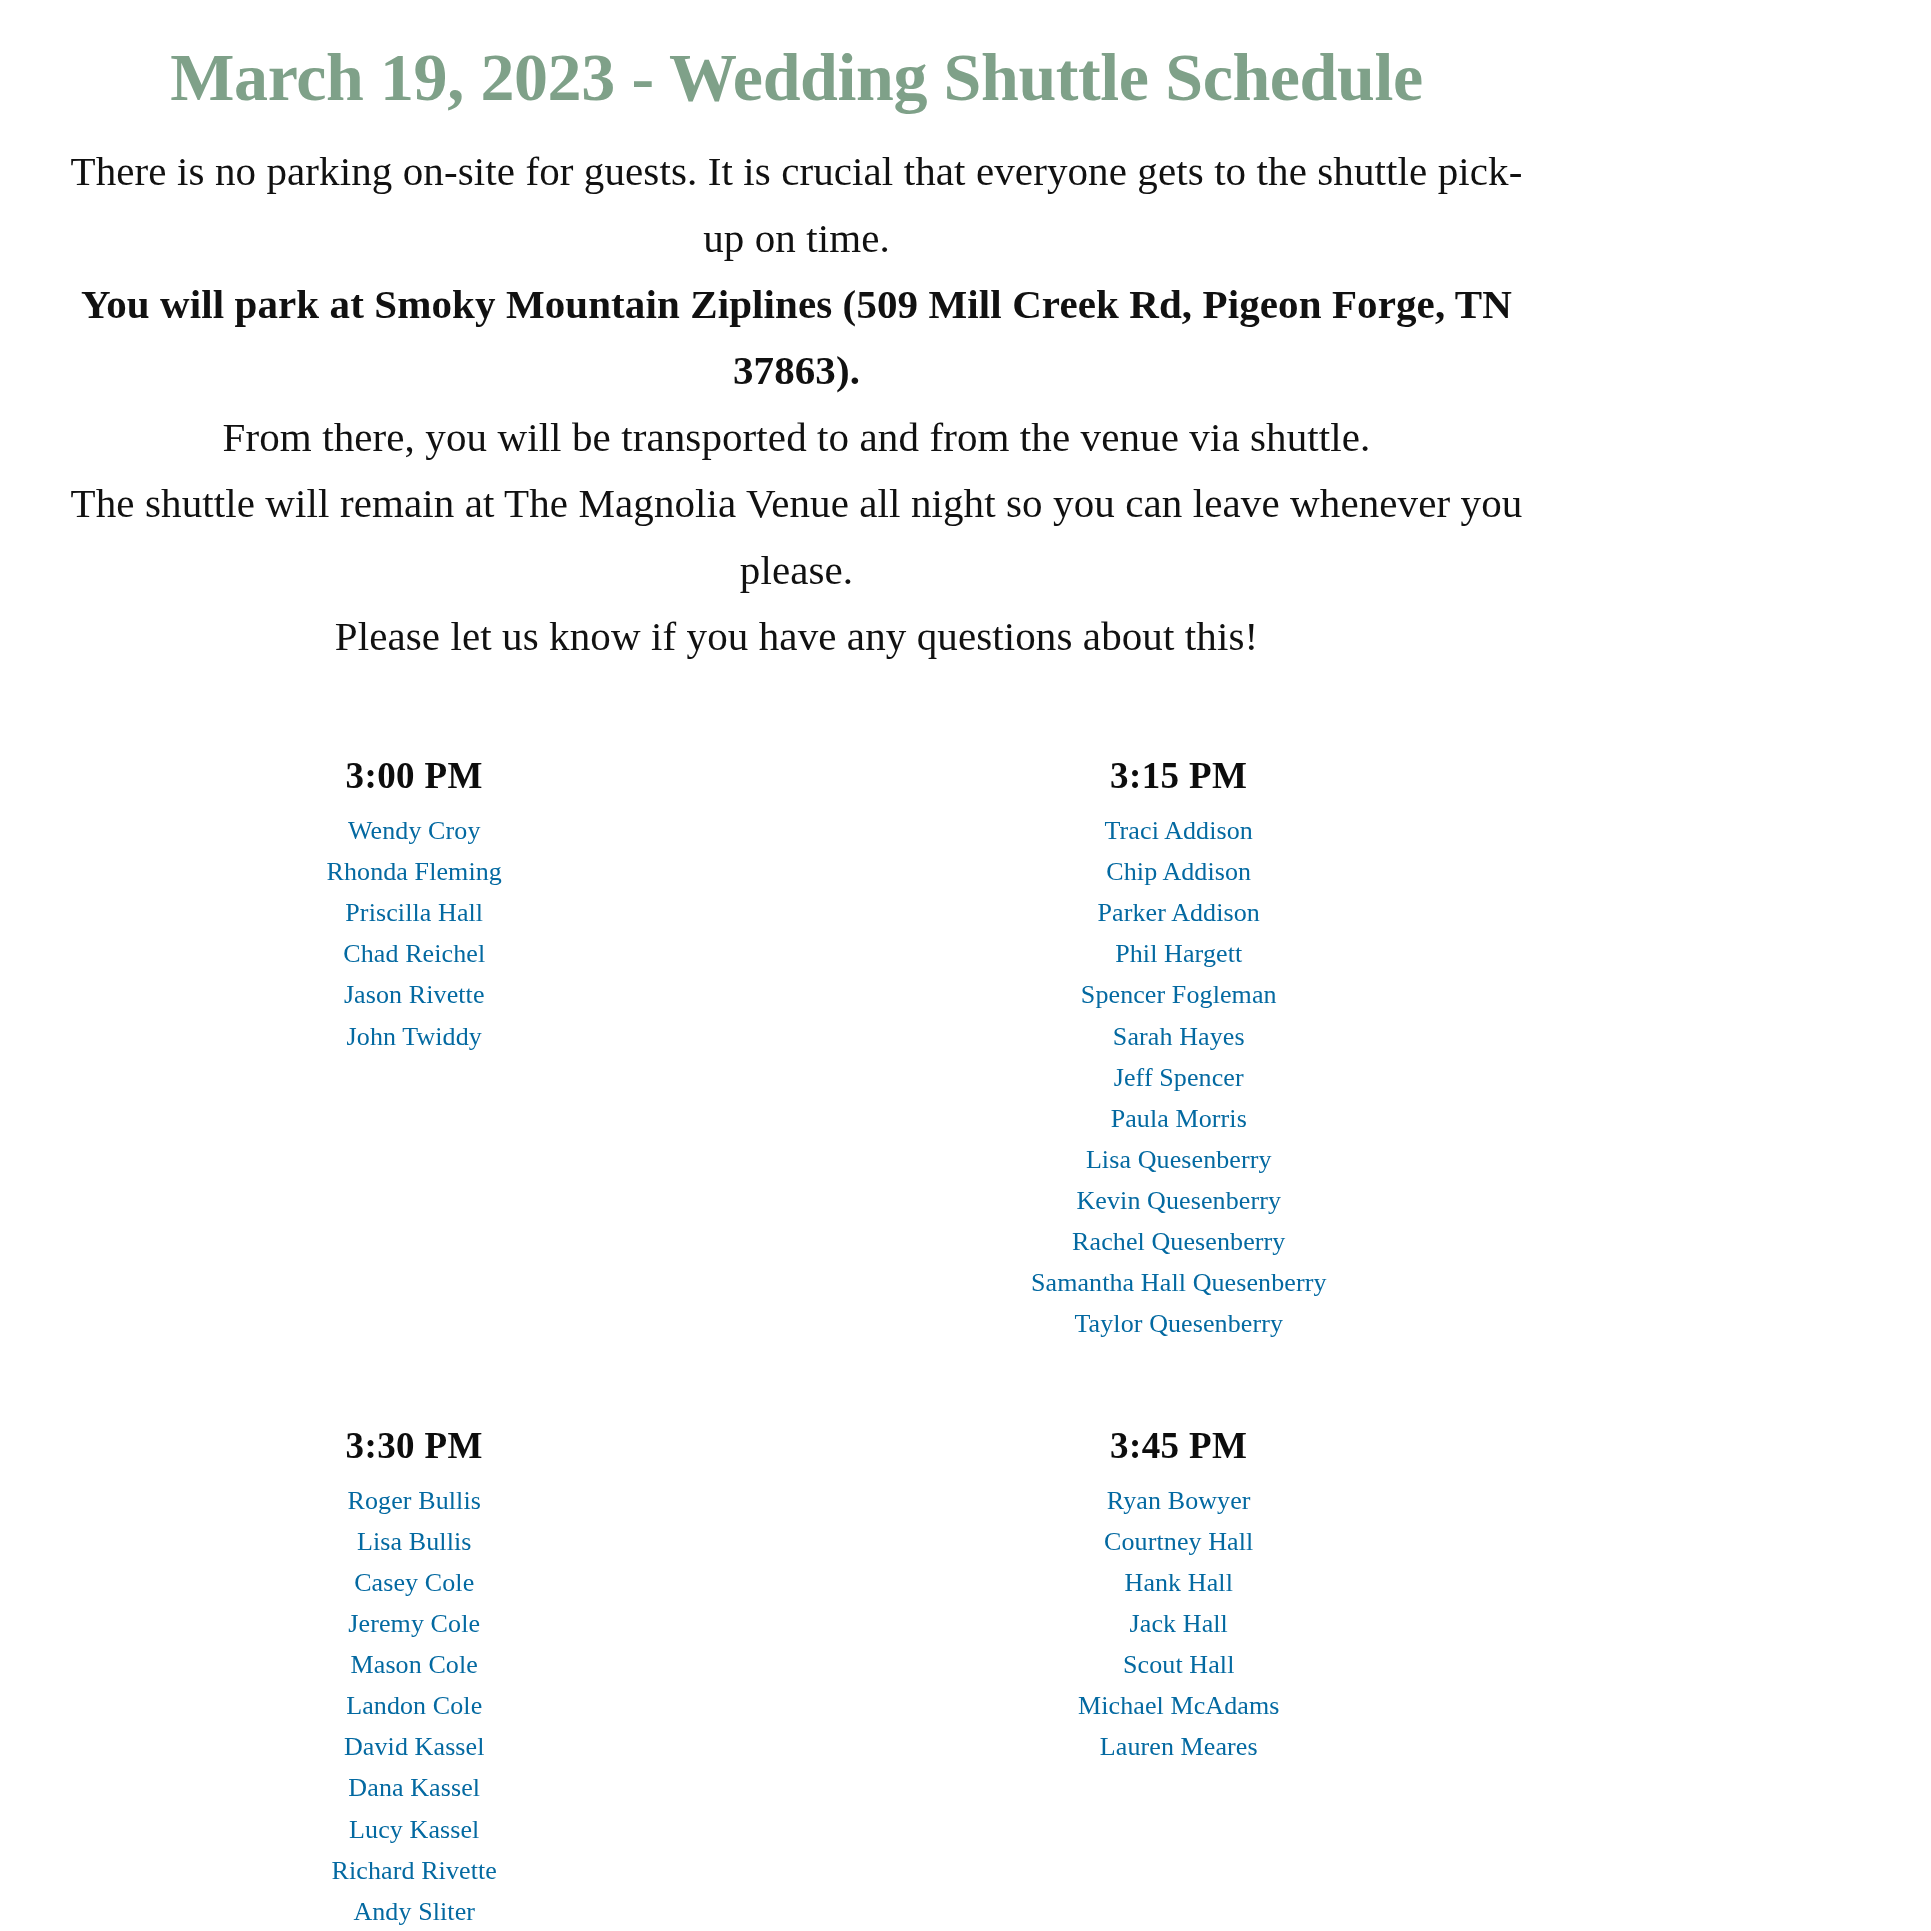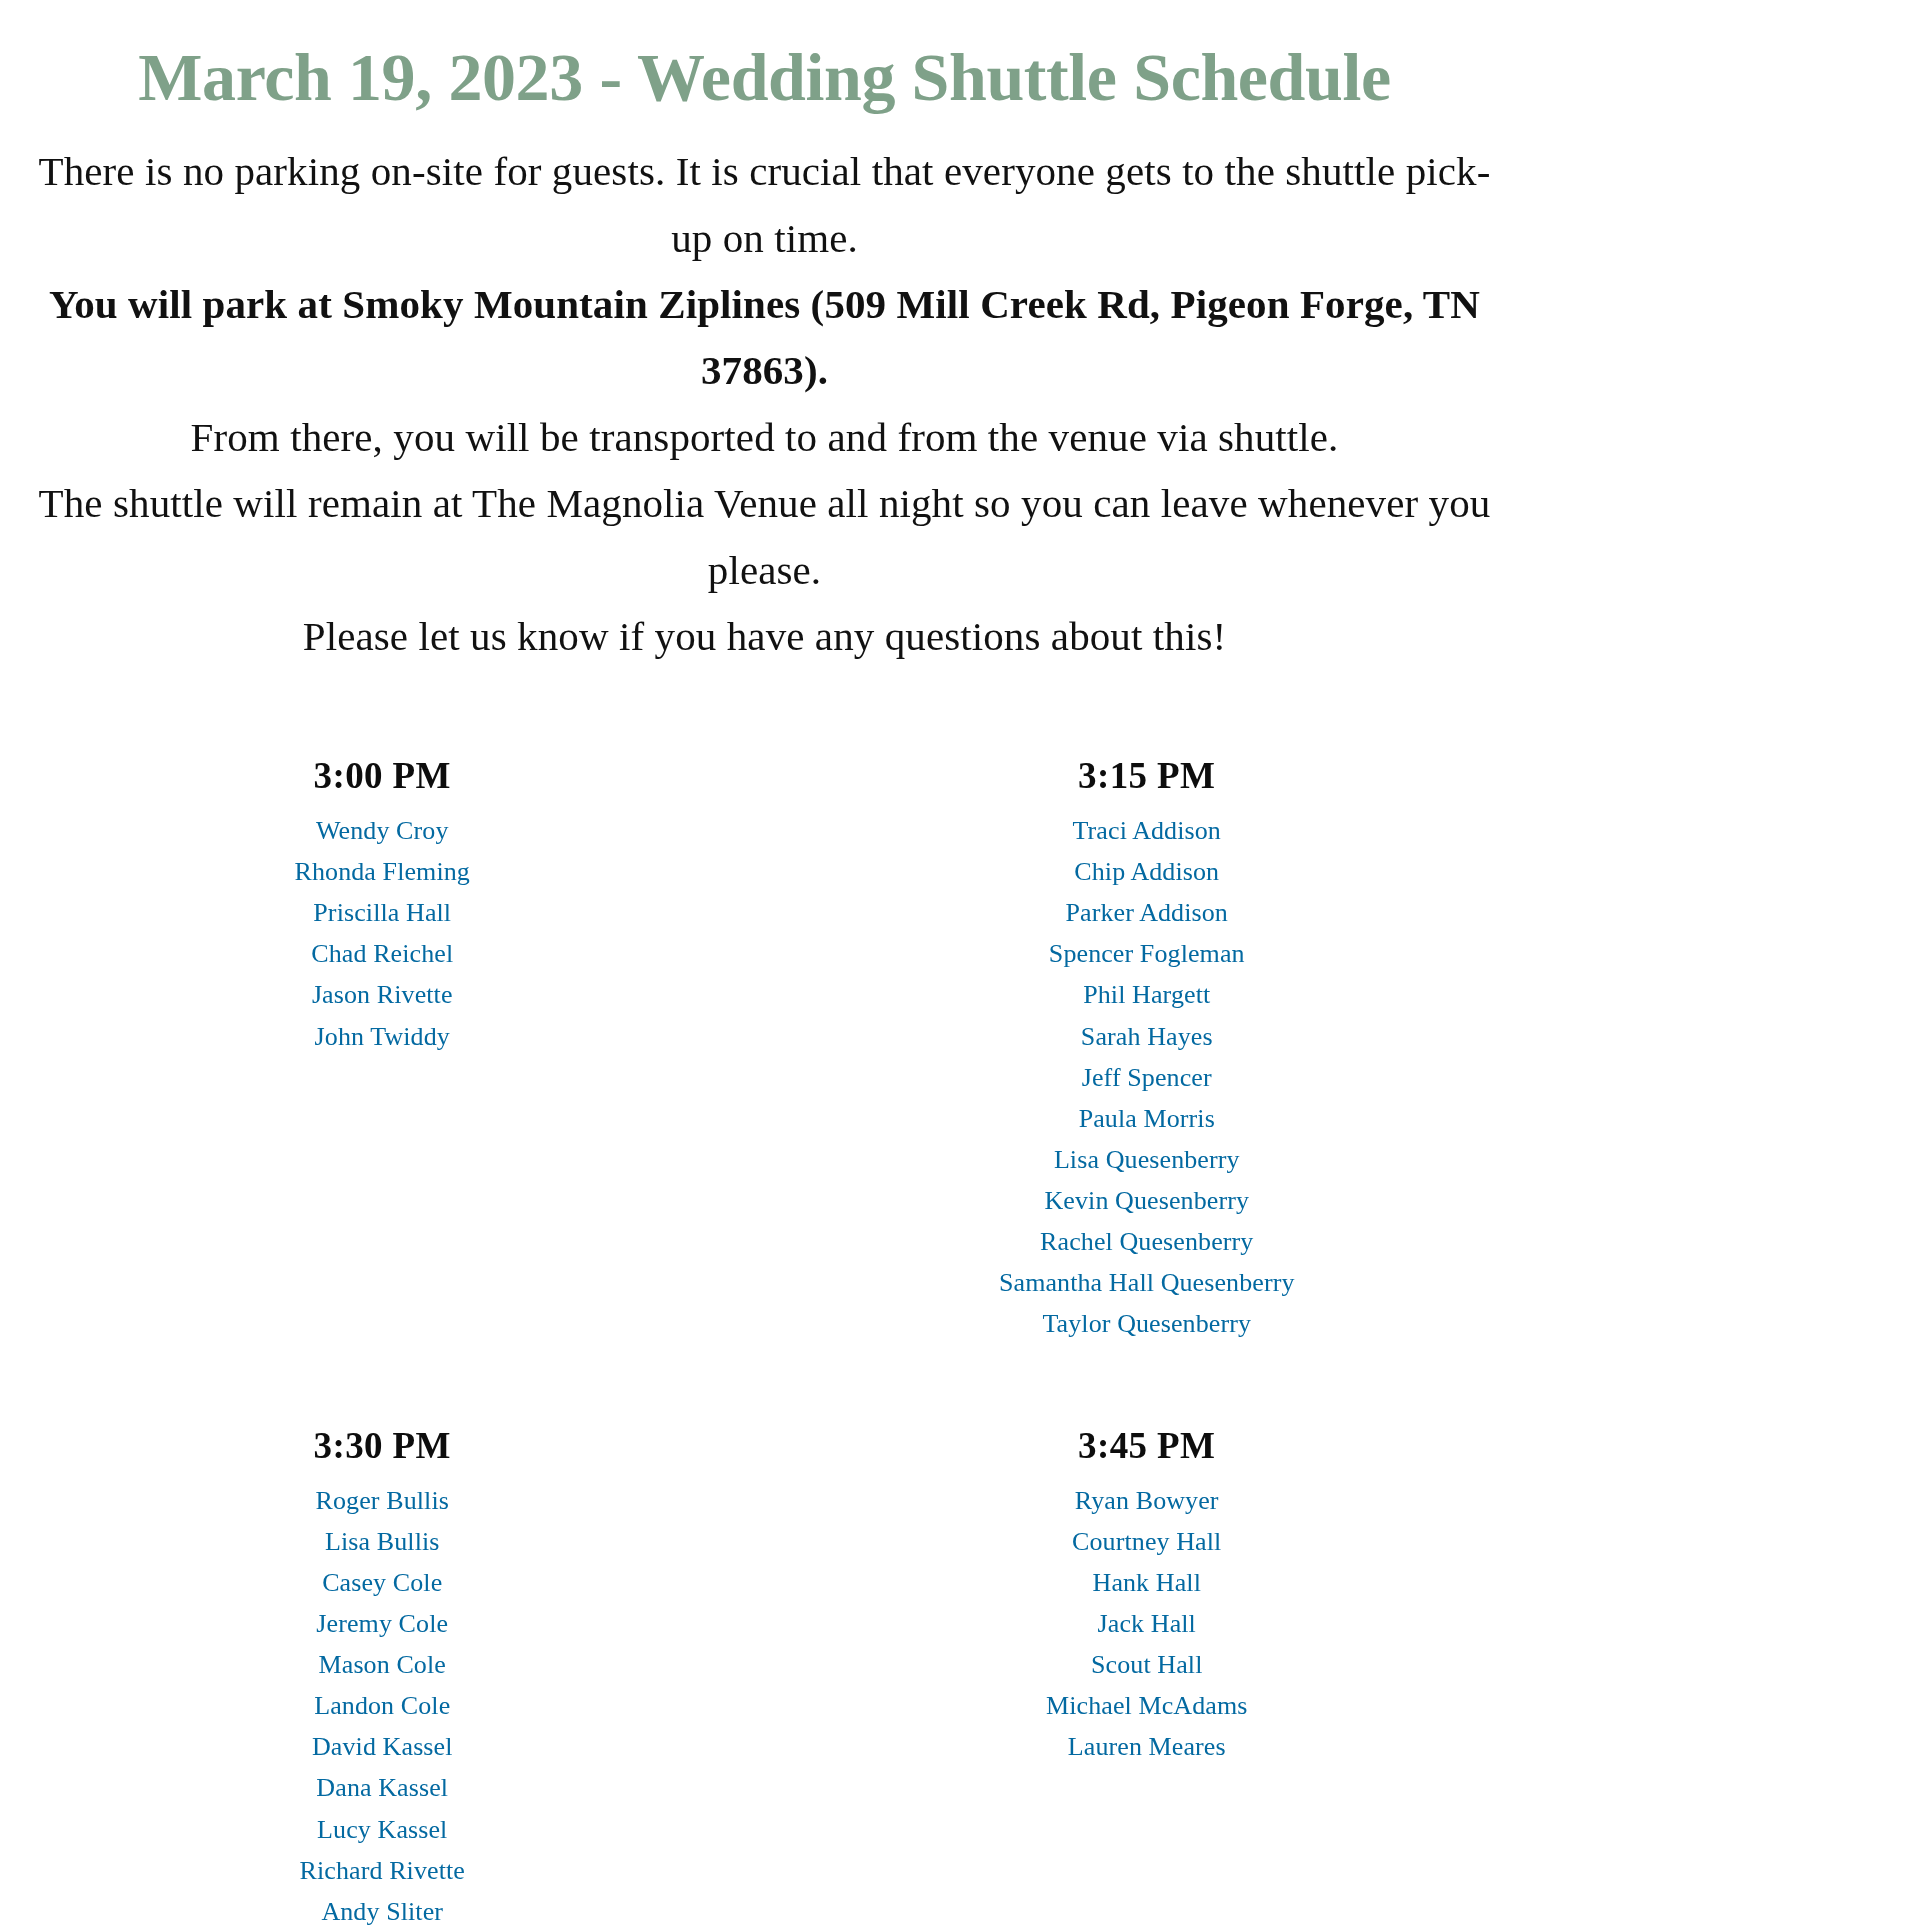--- a/index.html
+++ b/index.html
@@ -14,20 +14,21 @@
     color: #1a1a1a;
     overflow: hidden;
   }
 
   .page {
     width: 1529px;
     height: 1931px;
     box-sizing: border-box;
     padding: 0;
     position: relative;
+    margin-left: 32px;
   }
 
   
   .title-wrap {
     padding-top: 39px;
     text-align: center;
   }
   .doc-title {
     font-family: "Liberation Serif", "DejaVu Serif", serif;
     color: #7fa189;
@@ -126,22 +127,22 @@
           <li>John Twiddy</li>
         </ul>
     </div>
 
     <div class="slot slot-col-right">
       <div class="slot-time">3:15 PM</div>
       <ul class="slot-list">
           <li>Traci Addison</li>
           <li>Chip Addison</li>
           <li>Parker Addison</li>
+          <li>Phil Hargett</li>
           <li>Spencer Fogleman</li>
-          <li>Phil Hargett</li>
           <li>Sarah Hayes</li>
           <li>Jeff Spencer</li>
           <li>Paula Morris</li>
           <li>Lisa Quesenberry</li>
           <li>Kevin Quesenberry</li>
           <li>Rachel Quesenberry</li>
           <li>Samantha Hall Quesenberry</li>
           <li>Taylor Quesenberry</li>
         </ul>
     </div>

